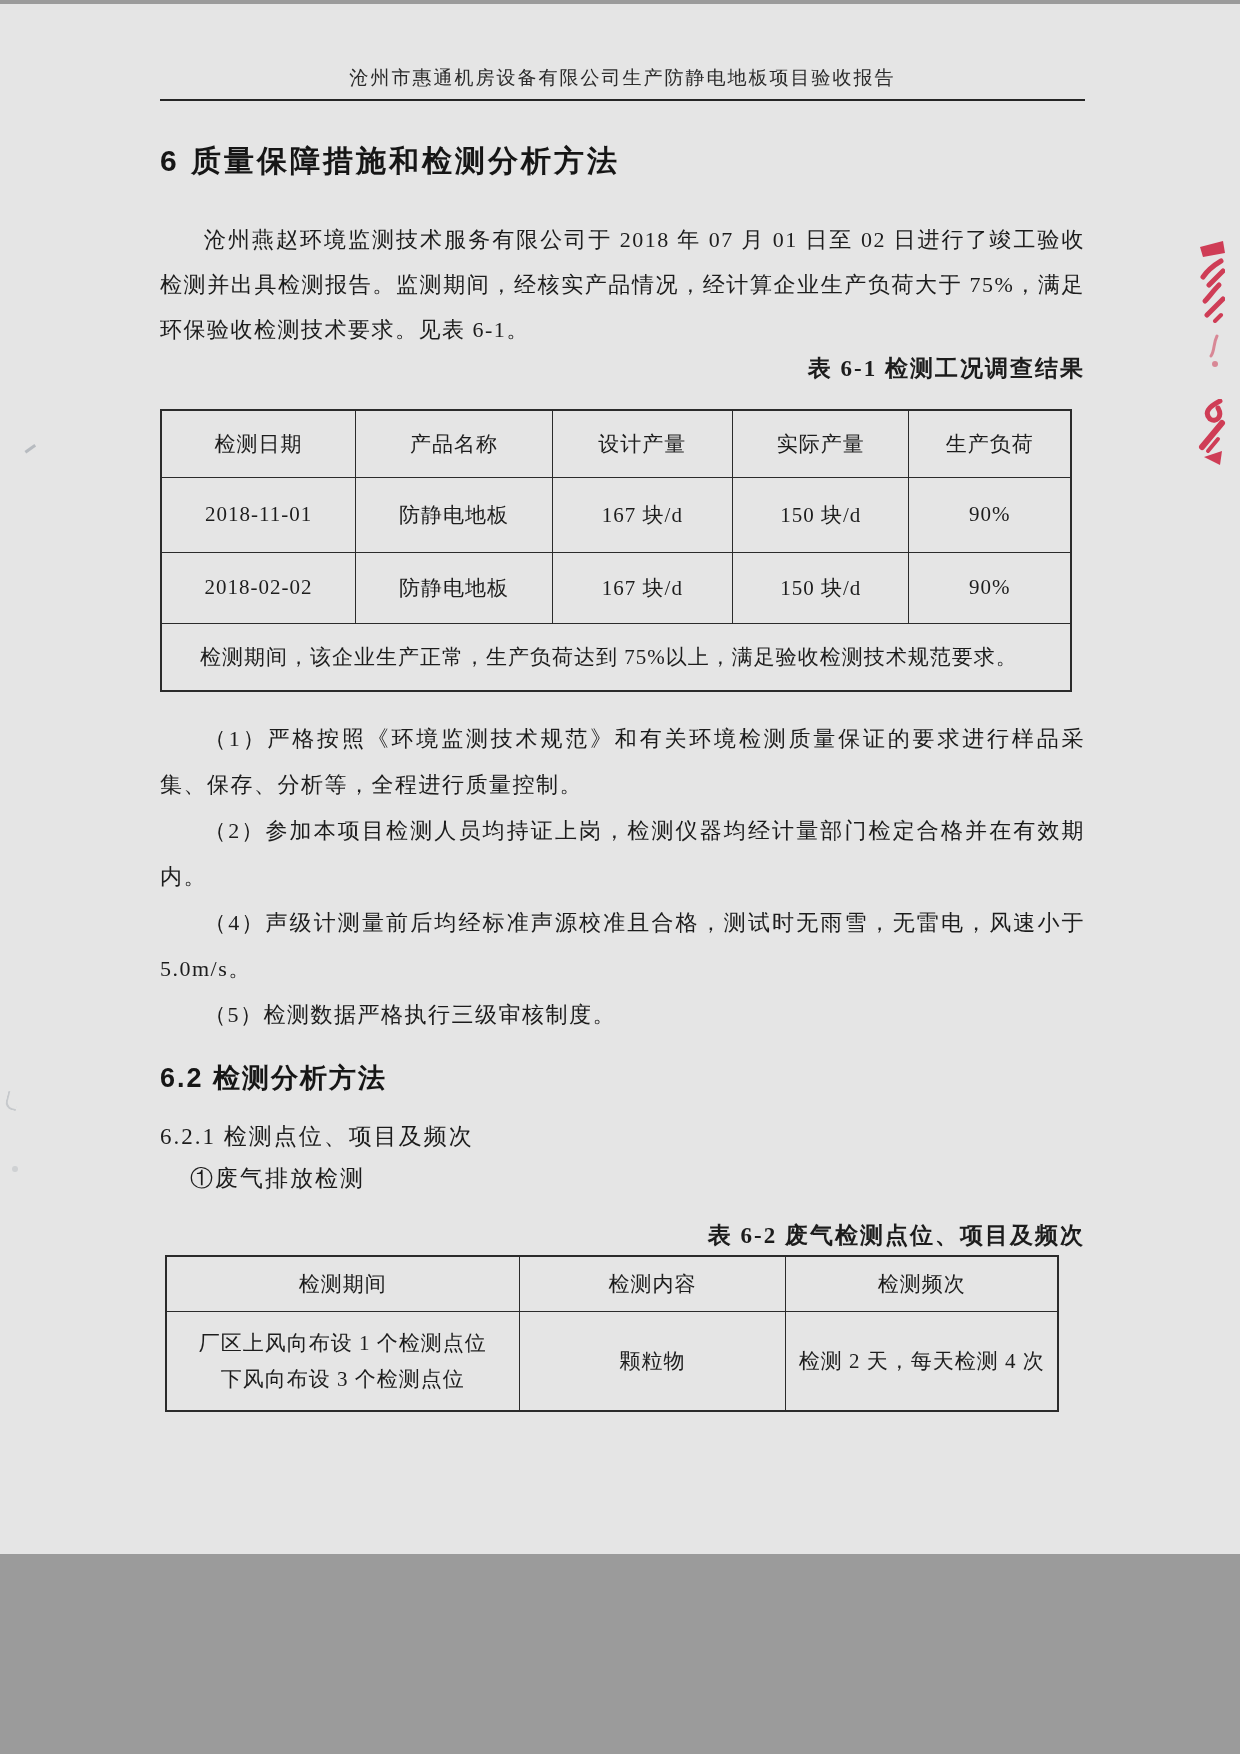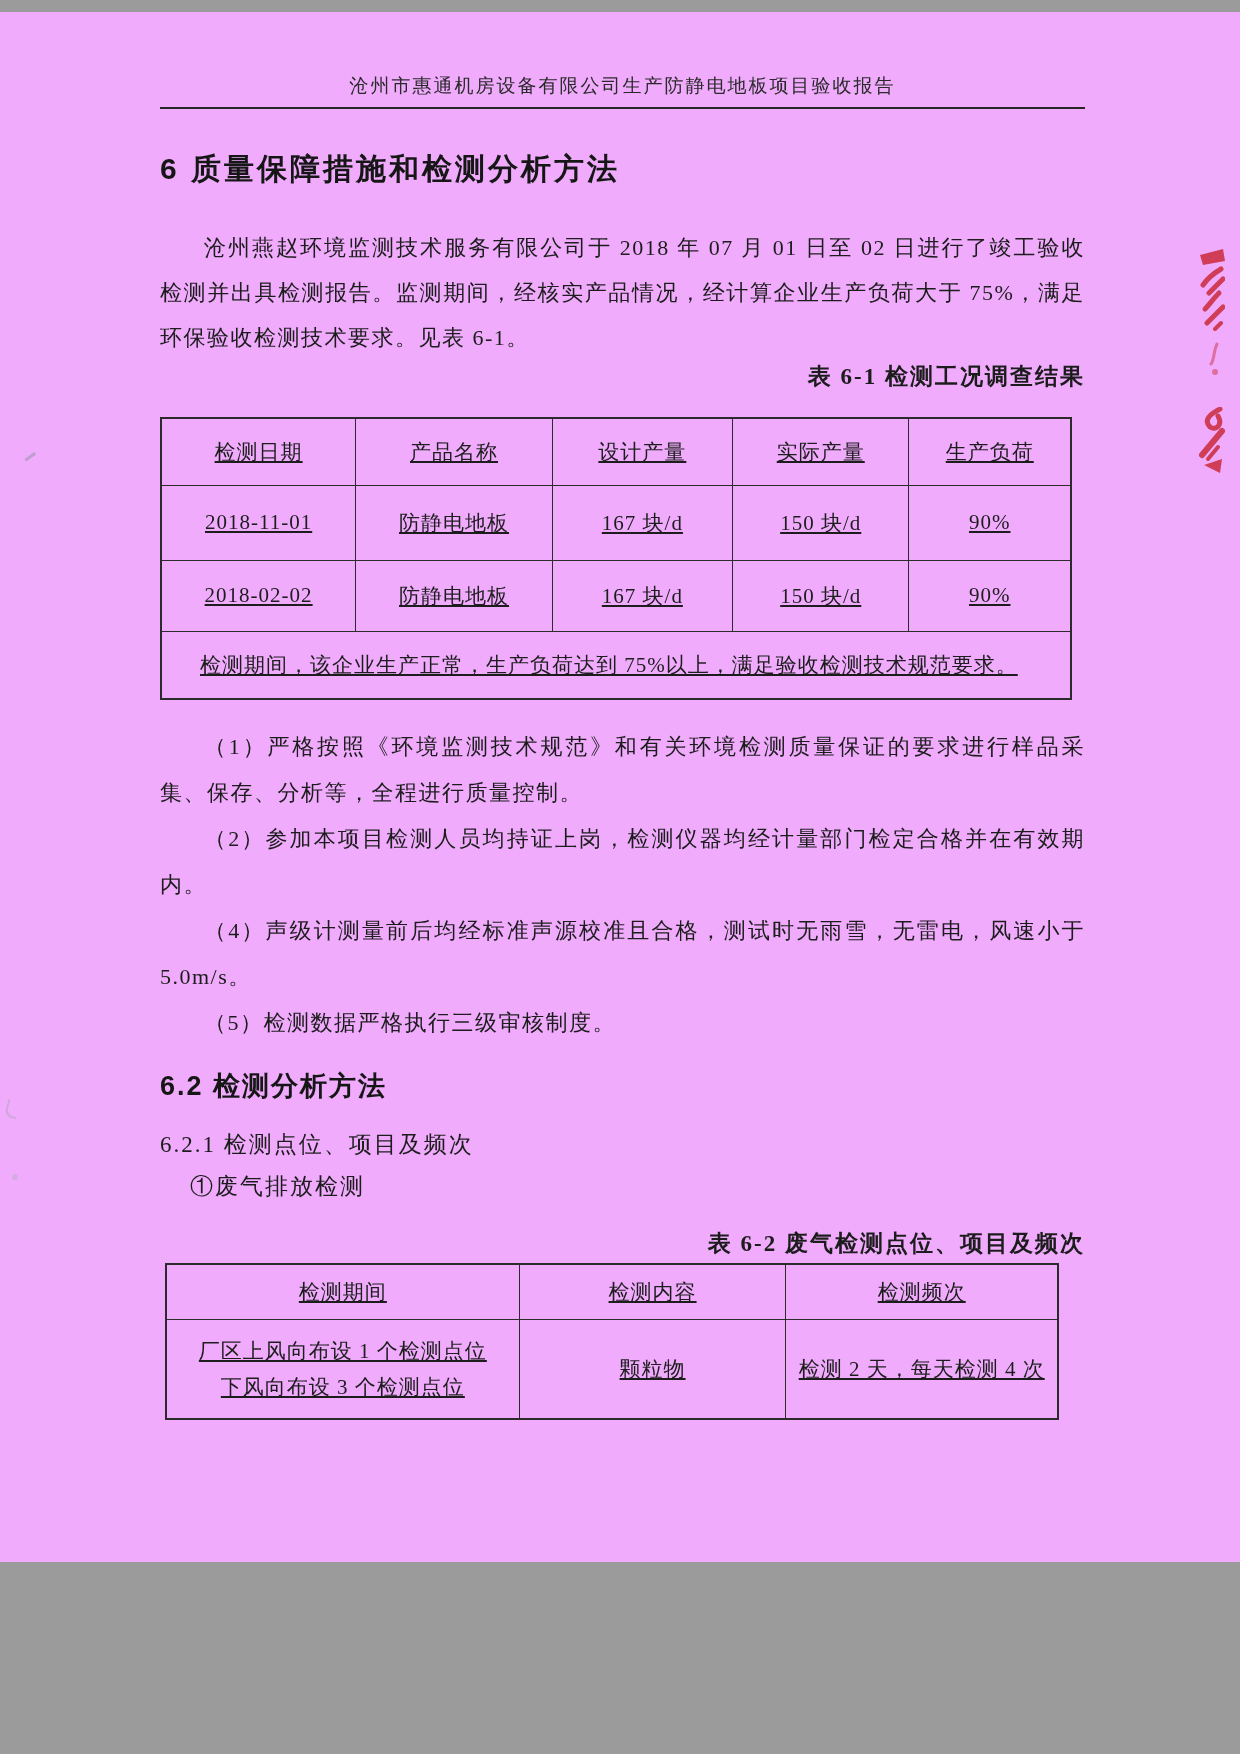--- a/index.html
+++ b/index.html
@@ -1,20 +1,20 @@
 <!DOCTYPE html>
 <html lang="zh"><head>
 <meta charset="utf-8">
 <style>
   html,body{margin:0;padding:0;background:#9b9b9b;}
   .page{
     position:relative;
     width:1240px;height:1550px;
-    margin:12px auto;
-    background:#f0abfc;
+    margin:4px auto;
+    background:#e5e5e5;
     overflow:hidden;
     color:#1c1c1c;
     font-family:"Liberation Serif", serif;
   }
   .content{margin:0 155px 0 160px;padding-top:62px;}
 
   
   .running-header{
     text-align:center;
     font-size:19px;line-height:24px;
@@ -84,21 +84,20 @@
     font-size:21px;
     color:#1d1d1d;
   }
   .tbl td,.tbl th{
     border:1.5px solid #2b2b2b;
     text-align:center;
     vertical-align:middle;
     font-weight:400;
     padding:13px 4px;
     letter-spacing:1px;
-    text-decoration:underline;
   }
   .tbl-61{width:912px;margin-top:23px;}
   .tbl-61 .hrow{height:67px;}
   .tbl-61 .drow1{height:75px;}
   .tbl-61 .drow2{height:71px;}
   .tbl-61 .nrow{height:68px;}
   .tbl-61 .note-cell{
     text-align:left;
     padding-left:38px;
     letter-spacing:1px;

